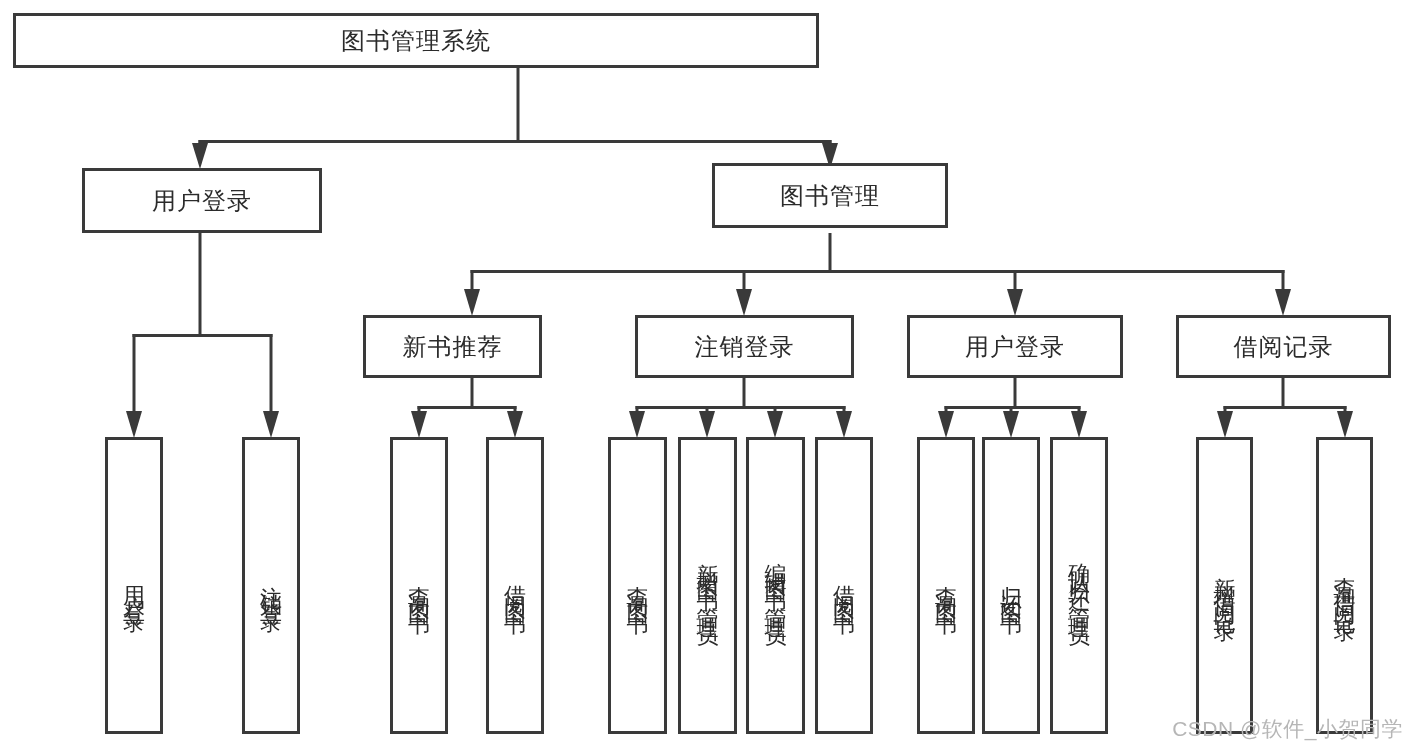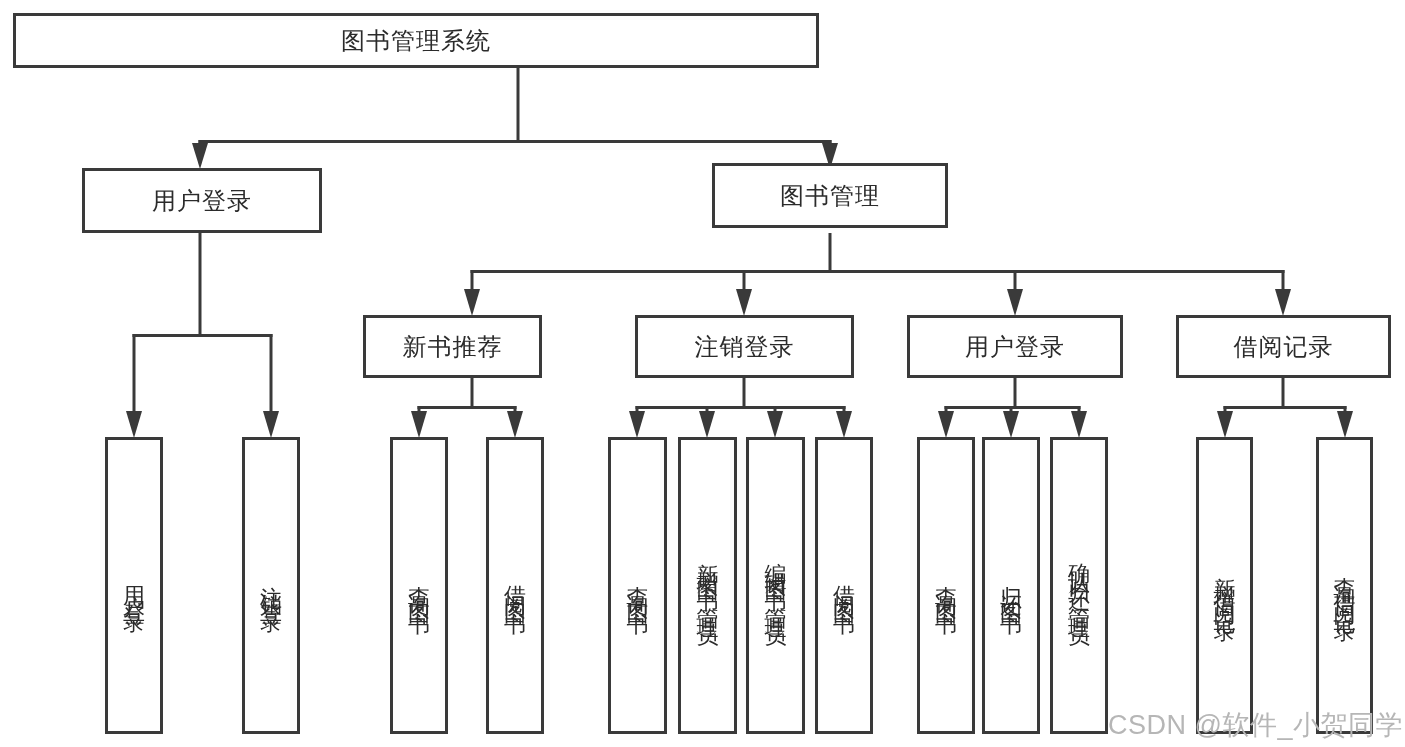--- a/index.html
+++ b/index.html
@@ -29,21 +29,21 @@
     writing-mode:vertical-rl;
     text-orientation:mixed;
     font-size:22px;
     line-height:1;
     letter-spacing:9px;
     color:#2b2b2b;
   }
   .watermark{
     position:absolute;
     right:2px;bottom:4px;
-    font-size:27px;
+    font-size:21px;
     color:#b6b6b6;
     letter-spacing:0.5px;
     z-index:5;
     white-space:nowrap;
   }
 </style>
 </head>
 <body>
 
 <div class="canvas">

